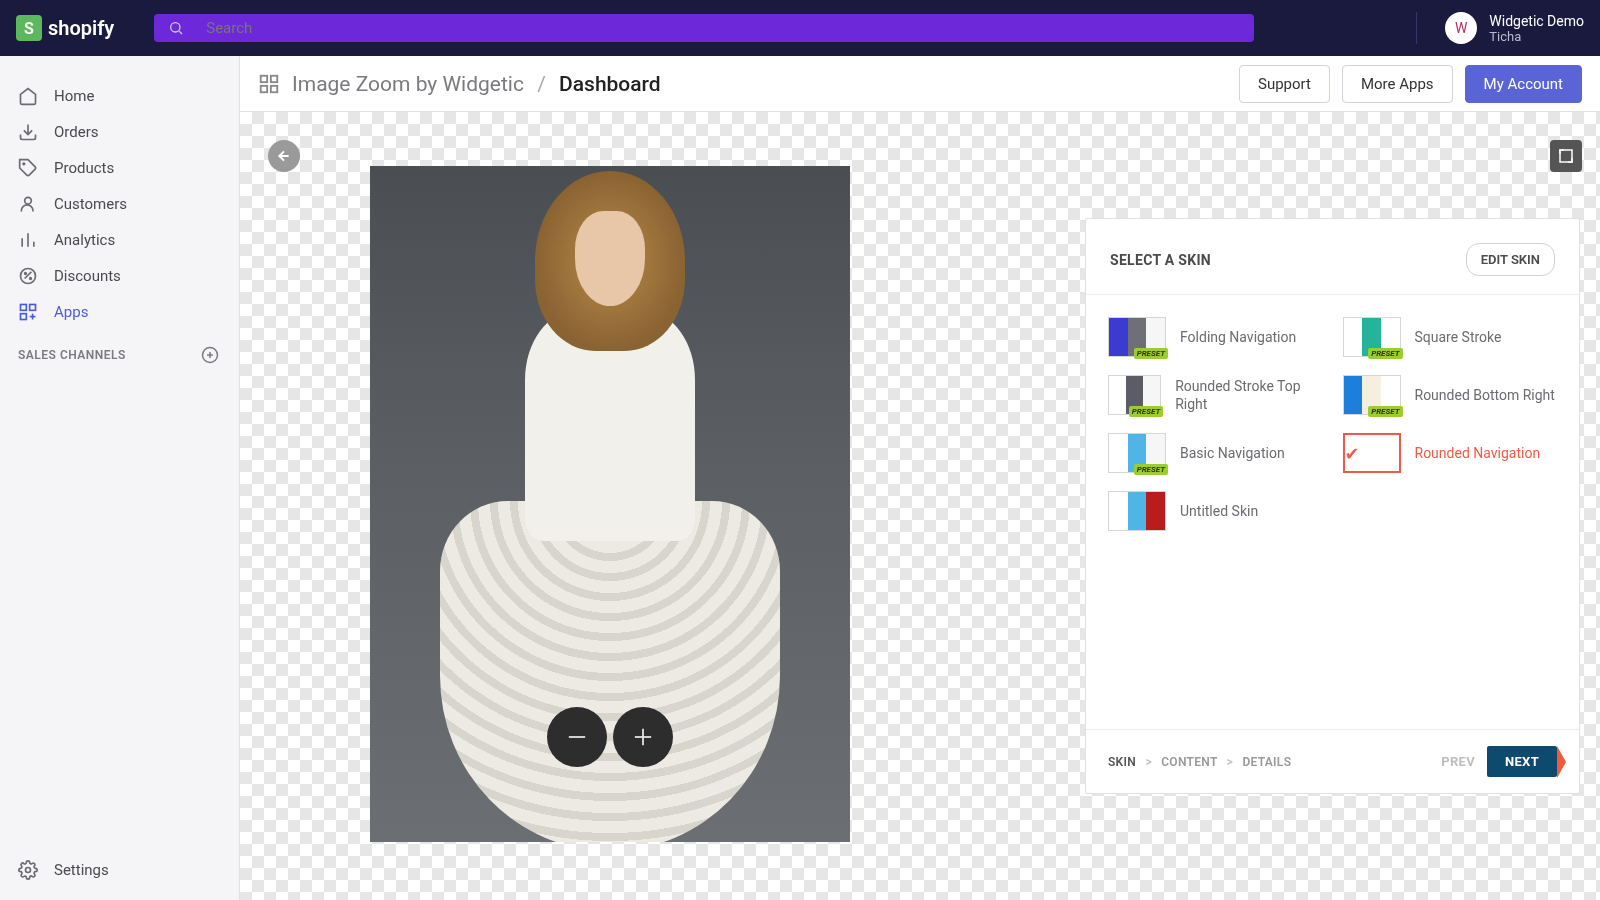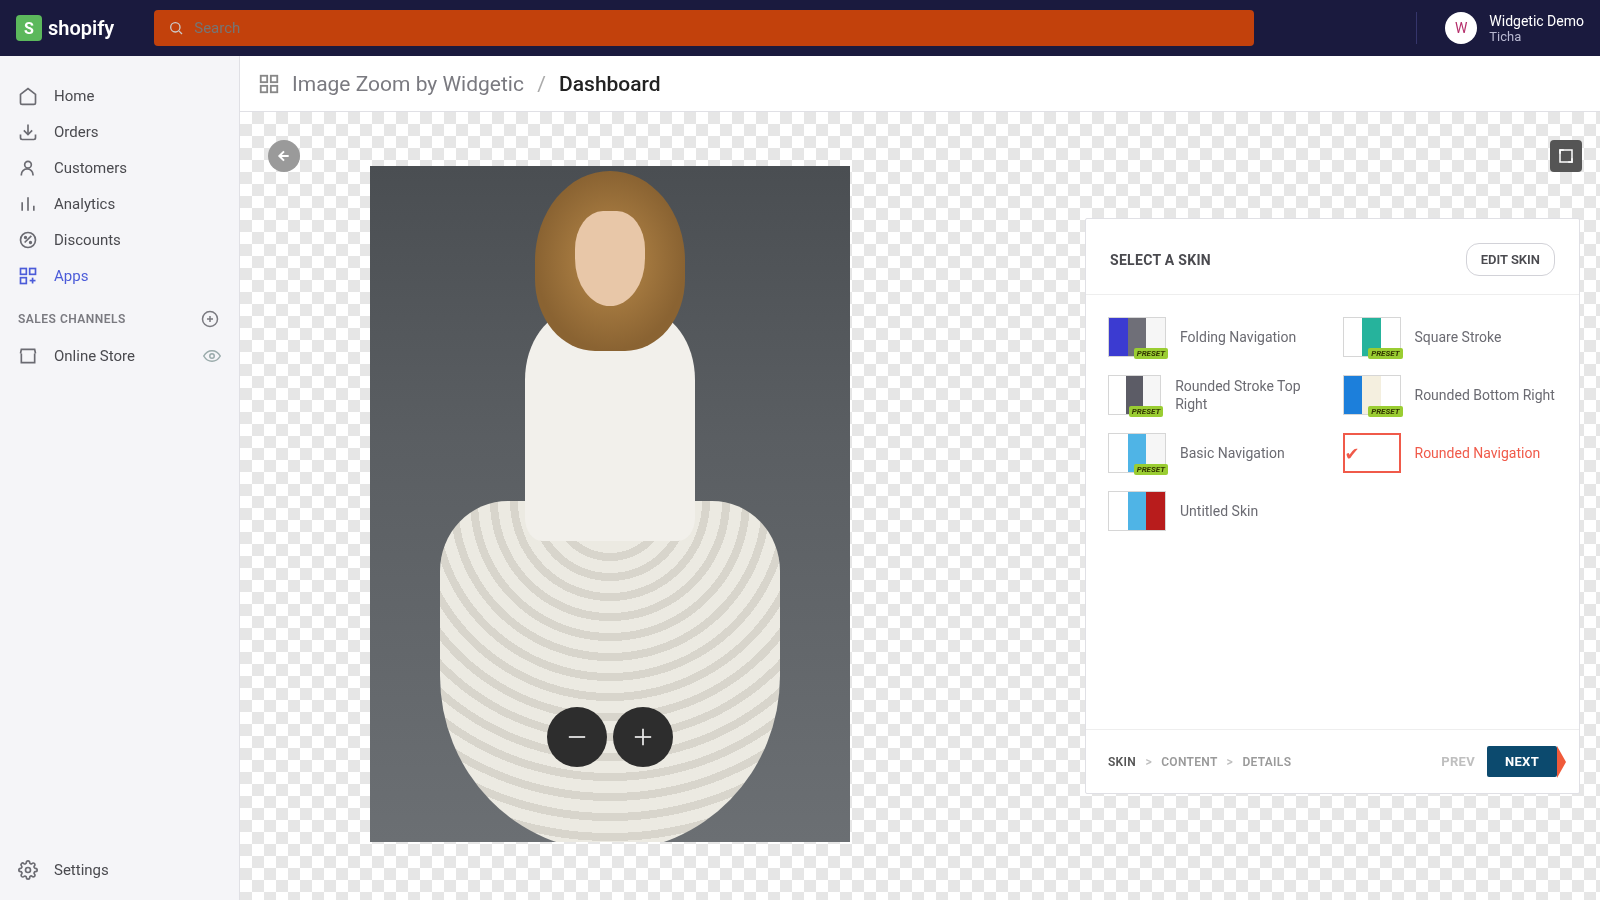--- a/index.html
+++ b/index.html
@@ -2,21 +2,21 @@
 <html><head>
 <meta charset="utf-8">
 <style>
 * { margin: 0; padding: 0; box-sizing: border-box; font-family: -apple-system, BlinkMacSystemFont, "Segoe UI", Roboto, sans-serif; }
 body { width: 1600px; height: 900px; overflow: hidden; background: #fff; }
 
 
 .topbar { height: 56px; background: #1a1a3e; display: flex; align-items: center; padding: 0 16px; }
 .logo { display: flex; align-items: center; gap: 6px; color: #fff; font-weight: 600; font-size: 20px; margin-right: 40px; }
 .logo-icon { width: 26px; height: 26px; background: #5cb85c; border-radius: 4px; display: flex; align-items: center; justify-content: center; color: #fff; font-size: 16px; font-weight: bold; }
-.search-wrap { flex: 1; max-width: 1100px; height: 36px; background: #c2410c; border-radius: 4px; display: flex; align-items: center; padding: 0 14px; gap: 10px; }
+.search-wrap { flex: 1; max-width: 1100px; height: 28px; background: #6d28d9; border-radius: 4px; display: flex; align-items: center; padding: 0 14px; gap: 22px; }
 .search-wrap input { flex: 1; background: transparent; border: none; outline: none; color: #ccc; font-size: 15px; }
 .search-icon { color: #ccc; }
 .user-section { margin-left: auto; display: flex; align-items: center; gap: 12px; padding-left: 28px; border-left: 1px solid #35356b; }
 .avatar { width: 32px; height: 32px; border-radius: 50%; background: #fff; display: flex; align-items: center; justify-content: center; font-size: 14px; color: #b52f6b; }
 .user-text { display: flex; flex-direction: column; color: #fff; }
 .user-text .name { font-size: 14px; }
 .user-text .store { font-size: 13px; color: #b8b8d0; }
 
 
 .main-wrap { display: flex; height: calc(900px - 56px); }
@@ -133,20 +133,29 @@
             <path d="M21 15v4a2 2 0 0 1-2 2H5a2 2 0 0 1-2-2v-4"></path>
             <polyline points="7 10 12 15 17 10"></polyline>
             <line x1="12" y1="15" x2="12" y2="3"></line>
           </svg>
         </span>
       <span>Orders</span>
     </div>
     <div class="nav-item">
       <span class="nav-icon">
           <svg width="20" height="20" viewBox="0 0 24 24" fill="none" stroke="currentColor" stroke-width="2">
+            <path d="M20.59 13.41l-7.17 7.17a2 2 0 0 1-2.83 0L2 12V2h10l8.59 8.59a2 2 0 0 1 0 2.82z"></path>
+            <circle cx="7" cy="7" r="1"></circle>
+          </svg>
+        </span>
+      <span>Products</span>
+    </div>
+    <div class="nav-item">
+      <span class="nav-icon">
+          <svg width="20" height="20" viewBox="0 0 24 24" fill="none" stroke="currentColor" stroke-width="2">
             <circle cx="12" cy="8" r="4"></circle>
             <path d="M4 21v-1a7 7 0 0 1 14 0v1"></path>
           </svg>
         </span>
       <span>Customers</span>
     </div>
     <div class="nav-item">
       <span class="nav-icon">
           <svg width="20" height="20" viewBox="0 0 24 24" fill="none" stroke="currentColor" stroke-width="2">
             <line x1="5" y1="20" x2="5" y2="10"></line>
@@ -180,35 +189,20 @@
       <span>Apps</span>
     </div>
 
     <div class="nav-section">
       <span>SALES CHANNELS</span>
       <span class="plus">
           <svg width="18" height="18" viewBox="0 0 24 24" fill="none" stroke="currentColor" stroke-width="2">
             <circle cx="12" cy="12" r="10"></circle>
             <line x1="12" y1="8" x2="12" y2="16"></line>
             <line x1="8" y1="12" x2="16" y2="12"></line>
-          </svg>
-        </span>
-    </div>
-    <div class="nav-item">
-      <span class="nav-icon">
-          <svg width="20" height="20" viewBox="0 0 24 24" fill="none" stroke="currentColor" stroke-width="2">
-            <path d="M3 9l1-5h16l1 5"></path>
-            <path d="M4 9v11h16V9"></path>
-          </svg>
-        </span>
-      <span>Online Store</span>
-      <span class="view-icon">
-          <svg width="18" height="18" viewBox="0 0 24 24" fill="none" stroke="currentColor" stroke-width="2">
-            <path d="M1 12s4-7 11-7 11 7 11 7-4 7-11 7-11-7-11-7z"></path>
-            <circle cx="12" cy="12" r="3"></circle>
           </svg>
         </span>
     </div>
 
     <div class="sidebar-spacer"></div>
     <div class="nav-item" style="padding-bottom:20px;">
       <span class="nav-icon">
           <svg width="20" height="20" viewBox="0 0 24 24" fill="none" stroke="currentColor" stroke-width="2">
             <circle cx="12" cy="12" r="3"></circle>
             <path d="M19.4 15a1.65 1.65 0 0 0 .33 1.82l.06.06a2 2 0 1 1-2.83 2.83l-.06-.06a1.65 1.65 0 0 0-1.82-.33 1.65 1.65 0 0 0-1 1.51V21a2 2 0 0 1-4 0v-.09a1.65 1.65 0 0 0-1-1.51 1.65 1.65 0 0 0-1.82.33l-.06.06a2 2 0 1 1-2.83-2.83l.06-.06A1.65 1.65 0 0 0 4.6 15a1.65 1.65 0 0 0-1.51-1H3a2 2 0 0 1 0-4h.09a1.65 1.65 0 0 0 1.51-1 1.65 1.65 0 0 0-.33-1.82l-.06-.06a2 2 0 1 1 2.83-2.83l.06.06A1.65 1.65 0 0 0 9 4.6a1.65 1.65 0 0 0 1-1.51V3a2 2 0 0 1 4 0v.09a1.65 1.65 0 0 0 1 1.51 1.65 1.65 0 0 0 1.82-.33l.06-.06a2 2 0 1 1 2.83 2.83l-.06.06A1.65 1.65 0 0 0 19.4 9a1.65 1.65 0 0 0 1.51 1H21a2 2 0 0 1 0 4h-.09a1.65 1.65 0 0 0-1.51 1z"></path>
@@ -225,20 +219,25 @@
             <rect x="3" y="3" width="7" height="7"></rect>
             <rect x="14" y="3" width="7" height="7"></rect>
             <rect x="3" y="14" width="7" height="7"></rect>
             <rect x="14" y="14" width="7" height="7"></rect>
           </svg>
         </span>
       <div class="breadcrumb">
         <span>Image Zoom by Widgetic</span>
         <span class="sep">/</span>
         <span class="current">Dashboard</span>
+      </div>
+      <div class="header-actions">
+        <button class="btn">Support</button>
+        <button class="btn">More Apps</button>
+        <button class="btn primary">My Account</button>
       </div>
     </div>
 
     <div class="canvas-area">
       <div class="back-circle">
         <svg width="16" height="16" viewBox="0 0 24 24" fill="none" stroke="currentColor" stroke-width="3">
             <line x1="19" y1="12" x2="5" y2="12"></line>
             <polyline points="12 19 5 12 12 5"></polyline>
           </svg>
       </div>

